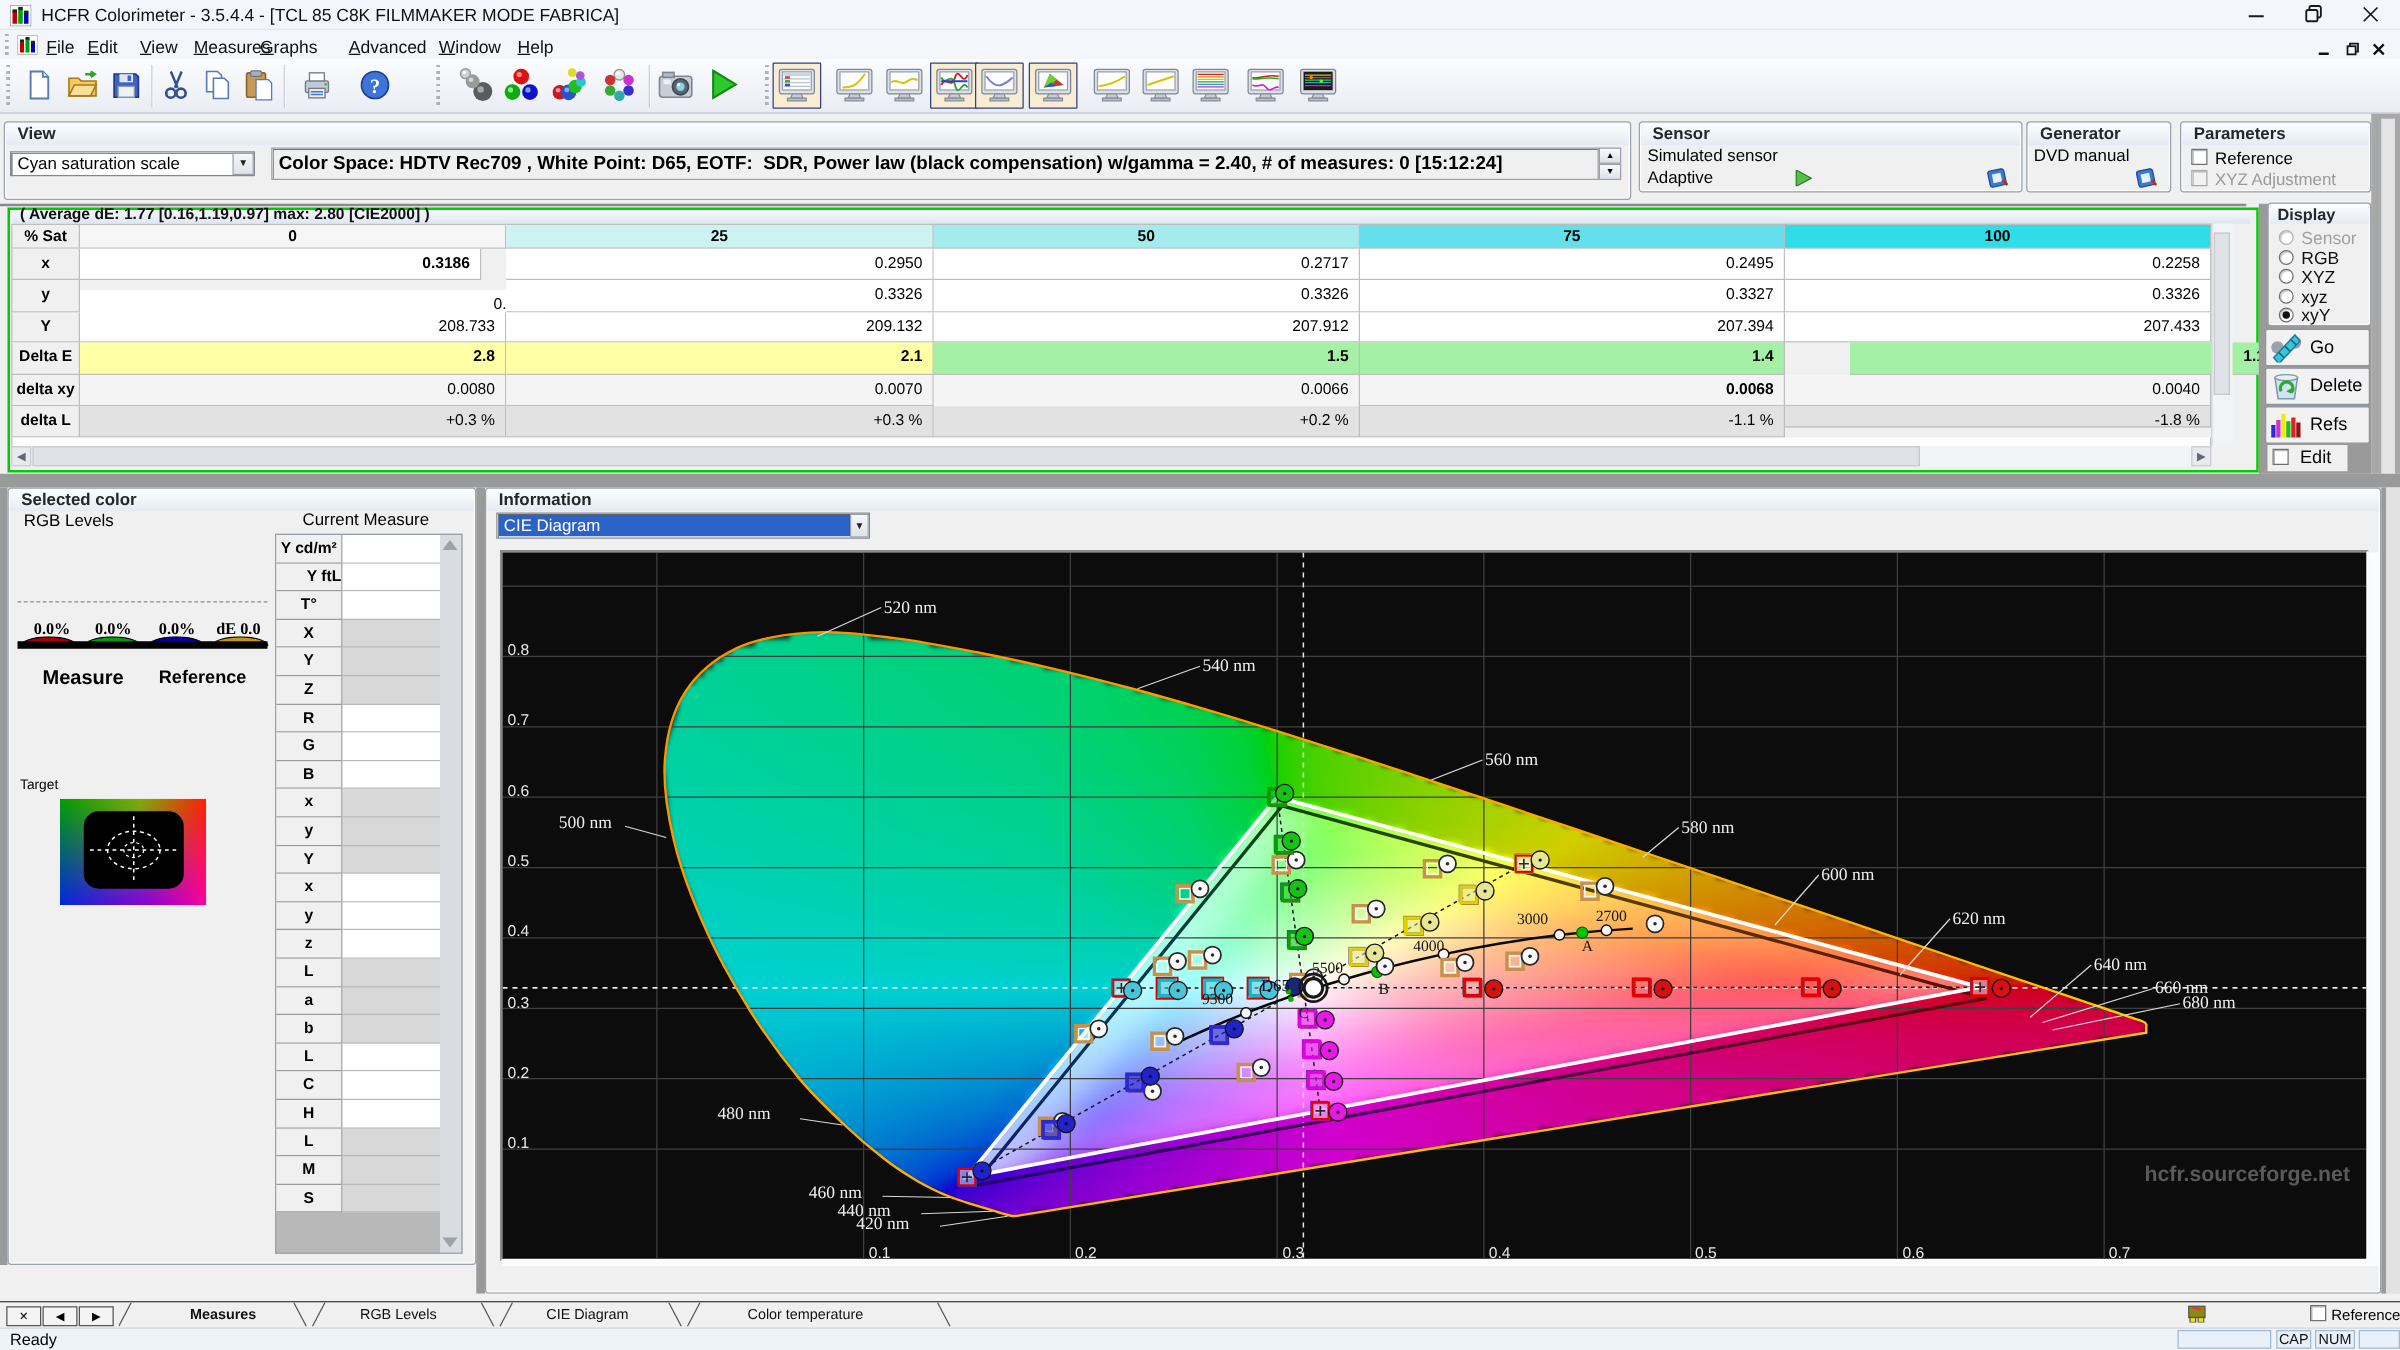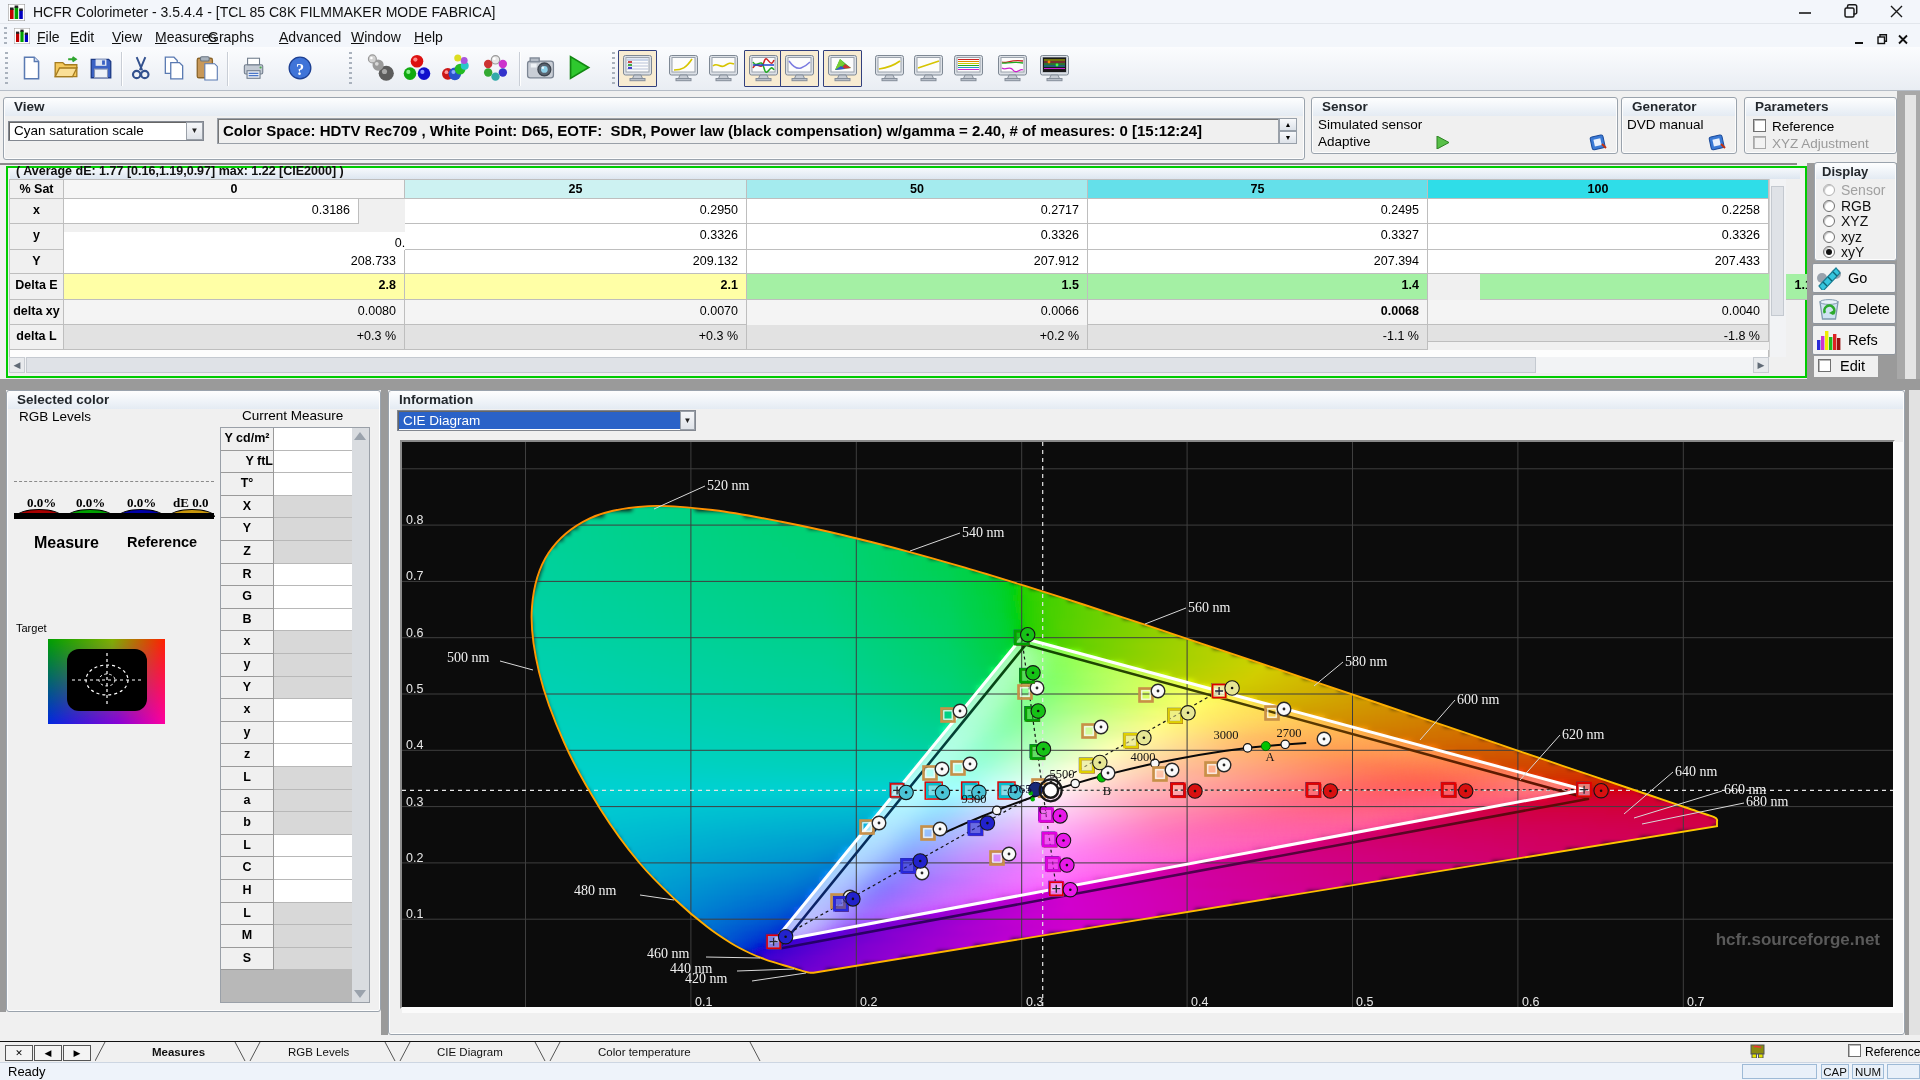--- a/index.html
+++ b/index.html
@@ -323,29 +323,29 @@
  <div class="abs" style="left:27px;top:21px;font-size:13.5px">Reference</div>
  <div class="abs chk" style="left:8px;top:38px;border-color:#a8a8a8;background:#f2f2f2"></div>
  <div class="abs" style="left:27px;top:38px;font-size:13.5px;color:#9a9a9a">XYZ Adjustment</div>
 </div>
 <div class="abs" style="left:1897px;top:91px;width:23px;height:950px;background:#a8a8a8"></div>
 <div class="abs" style="left:1905px;top:95px;width:11px;height:940px;background:#e4e4e4"></div>
 
 <div class="abs" style="left:0px;top:163px;width:1797px;height:217px;background:#f0f0f0;border-top:2px solid #8a8a8a"></div>
 <div class="abs" style="left:6px;top:166px;width:1801px;height:212px;border:2px solid #00cc00"></div>
 <div class="abs" style="left:10px;top:168px;width:1790px;height:11px;background:linear-gradient(#f6f9fc,#dde6f0)"></div>
-<div class="abs" style="left:16px;top:164px;font-size:12.5px;font-weight:bold;color:#101010">( Average dE: 1.77 [0.16,1.19,0.97] max: 1.22 [CIE2000] )</div>
+<div class="abs" style="left:16px;top:164px;font-size:12.5px;font-weight:bold;color:#101010">( Average dE: 1.77 [0.16,1.19,0.97] max: 2.80 [CIE2000] )</div>
 <div class="cell hdr" style="left:9px;top:179px;width:55px;height:20px;line-height:18px;border-left:1px solid #bebebe;border-top:1px solid #bebebe">% Sat</div>
 <div class="cell hdr" style="left:64px;top:179px;width:341px;height:20px;line-height:18px;background:#f6f6f6;border-top:1px solid #bebebe">0</div>
 <div class="cell hdr" style="left:405px;top:179px;width:342px;height:20px;line-height:18px;background:#cdf2f2;border-top:1px solid #bebebe">25</div>
 <div class="cell hdr" style="left:747px;top:179px;width:341px;height:20px;line-height:18px;background:#a4ebee;border-top:1px solid #bebebe">50</div>
 <div class="cell hdr" style="left:1088px;top:179px;width:340px;height:20px;line-height:18px;background:#64e0ea;border-top:1px solid #bebebe">75</div>
 <div class="cell hdr" style="left:1428px;top:179px;width:341px;height:20px;line-height:18px;background:#2fdde8;border-top:1px solid #bebebe">100</div>
 <div class="cell hdr" style="left:9px;top:199px;width:55px;height:25px;line-height:23px;border-left:1px solid #bebebe;border-top:none">x</div>
-<div class="cell cell-num" style="left:64px;top:199px;width:295px;height:25px;line-height:23px;background:#ffffff;font-weight:normal">0.3186</div>
+<div class="cell cell-num" style="left:64px;top:199px;width:321px;height:25px;line-height:23px;background:#ffffff;font-weight:bold">0.3186</div>
 <div class="cell cell-num" style="left:405px;top:199px;width:342px;height:25px;line-height:23px;background:#ffffff;font-weight:normal">0.2950</div>
 <div class="cell cell-num" style="left:747px;top:199px;width:341px;height:25px;line-height:23px;background:#ffffff;font-weight:normal">0.2717</div>
 <div class="cell cell-num" style="left:1088px;top:199px;width:340px;height:25px;line-height:23px;background:#ffffff;font-weight:normal">0.2495</div>
 <div class="cell cell-num" style="left:1428px;top:199px;width:341px;height:25px;line-height:23px;background:#ffffff;font-weight:normal">0.2258</div>
 <div class="cell hdr" style="left:9px;top:224px;width:55px;height:25.5px;line-height:23.5px;border-left:1px solid #bebebe;border-top:none">y</div>
 <div class="cell cell-num" style="left:64px;top:232px;width:378px;height:25.5px;line-height:23.5px;background:#ffffff;font-weight:normal">0.3344</div>
 <div class="cell cell-num" style="left:405px;top:224px;width:342px;height:25.5px;line-height:23.5px;background:#ffffff;font-weight:normal">0.3326</div>
 <div class="cell cell-num" style="left:747px;top:224px;width:341px;height:25.5px;line-height:23.5px;background:#ffffff;font-weight:normal">0.3326</div>
 <div class="cell cell-num" style="left:1088px;top:224px;width:340px;height:25.5px;line-height:23.5px;background:#ffffff;font-weight:normal">0.3327</div>
 <div class="cell cell-num" style="left:1428px;top:224px;width:341px;height:25.5px;line-height:23.5px;background:#ffffff;font-weight:normal">0.3326</div>

